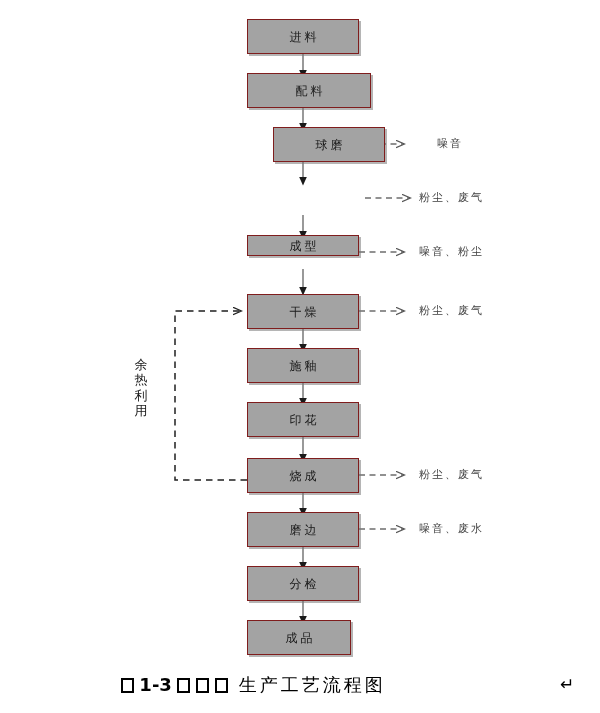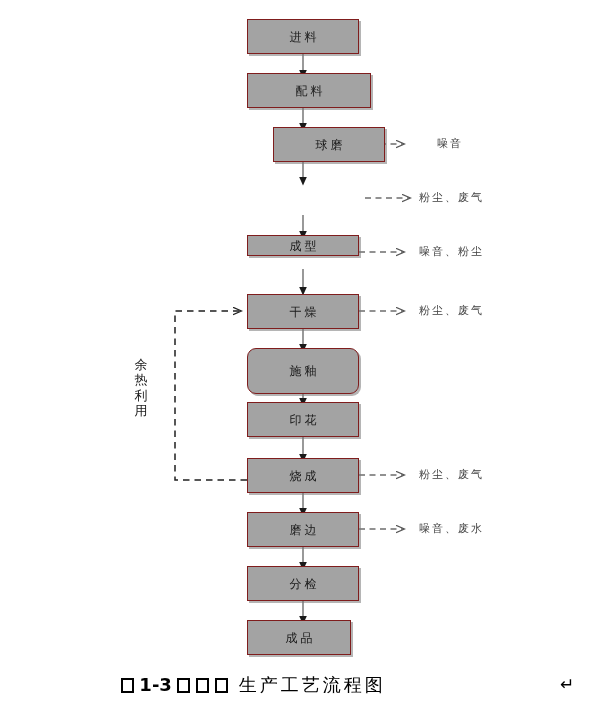--- a/index.html
+++ b/index.html
@@ -160,21 +160,21 @@
 
   <div class="node" style="left:247px; top:73px;  width:124px; height:35px;">配料</div>
 
   <div class="node" style="left:247px; top:127px; width:112px; height:35px;margin-left:26px;">球磨</div>
 
 
   <div class="node" style="left:247px; top:235px; width:112px; height:21px;">成型</div>
 
   <div class="node" style="left:247px; top:294px; width:112px; height:35px;">干燥</div>
 
-  <div class="node" style="left:247px; top:348px; width:112px; height:46px;border-radius:9px;">施釉</div>
+  <div class="node" style="left:247px; top:348px; width:112px; height:35px;">施釉</div>
 
   <div class="node" style="left:247px; top:402px; width:112px; height:35px;">印花</div>
 
   <div class="node" style="left:247px; top:458px; width:112px; height:35px;">烧成</div>
 
   <div class="node" style="left:247px; top:512px; width:112px; height:35px;">磨边</div>
 
   <div class="node" style="left:247px; top:566px; width:112px; height:35px;">分检</div>
 
   <div class="node" style="left:247px; top:620px; width:104px; height:35px;">成品</div>

